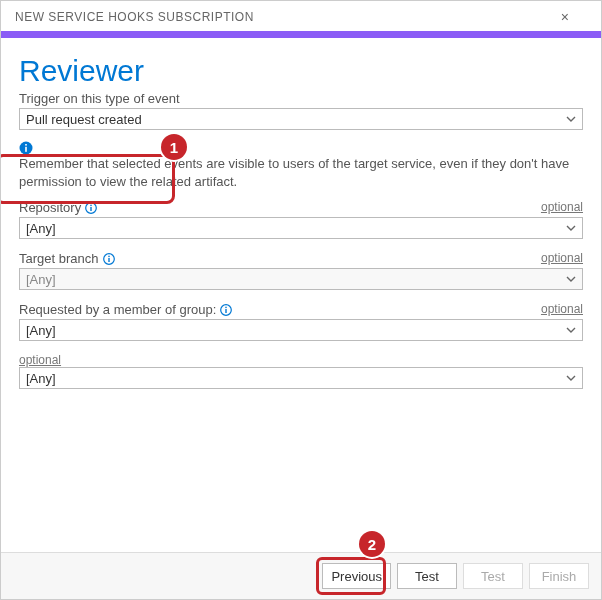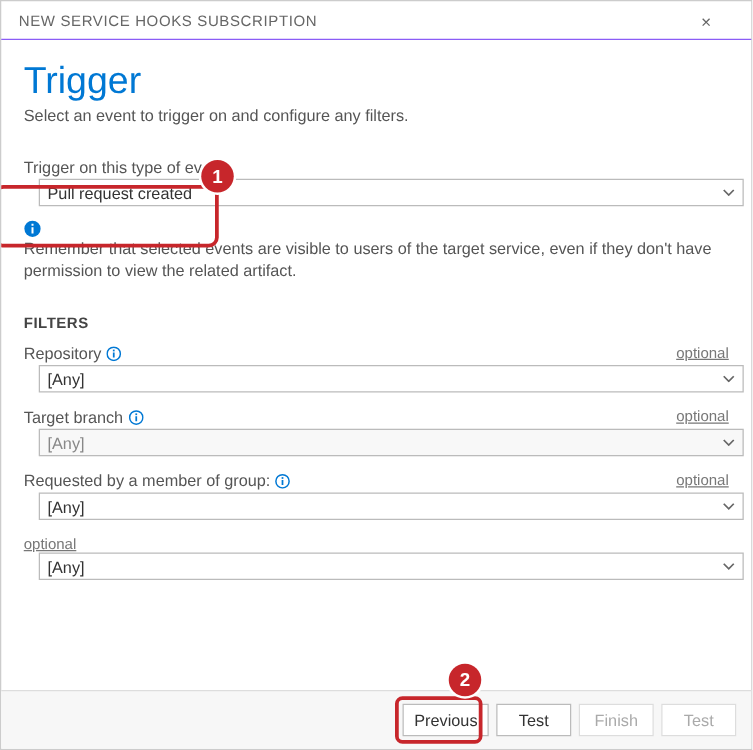--- a/index.html
+++ b/index.html
@@ -20,21 +20,21 @@
     border: 1px solid #ccc;
     box-sizing: border-box;
     display: flex;
     flex-direction: column;
   }
   .titlebar {
     display: flex;
     align-items: center;
     justify-content: space-between;
     padding: 8px 32px 6px 14px;
-    border-bottom: 1px solid #8b5cf6;
+    border-bottom: 7px solid #8b5cf6;
   }
   .titlebar-title {
     font-size: 12px;
     letter-spacing: 0.5px;
     color: #666;
   }
   .close-icon {
     font-size: 14px;
     color: #666;
     cursor: pointer;
@@ -73,21 +73,20 @@
     font-size: 12px;
     text-decoration: underline;
   }
   .label-row {
     display: flex;
     justify-content: space-between;
   }
   .select {
     position: relative;
     width: 100%;
-    margin-left: 12px;
   }
   .select-box {
     border: 1px solid #bbb;
     height: 22px;
     line-height: 22px;
     padding: 0 22px 0 6px;
     font-size: 13px;
     color: #333;
     background: #fff;
     box-sizing: border-box;
@@ -199,22 +198,21 @@
 </head>
 <body>
 
 <div class="dialog">
   <div class="titlebar">
     <span class="titlebar-title">NEW SERVICE HOOKS SUBSCRIPTION</span>
     <span class="close-icon">×</span>
   </div>
 
   <div class="content" style="position:relative;">
-    <div class="page-title">Trigger</div>
-    <div class="page-subtitle">Select an event to trigger on and configure any filters.</div>
+    <div class="page-title">Reviewer</div>
 
     <div class="field-block" style="position:relative;">
       <div class="field-label">Trigger on this type of event</div>
       <div class="select">
         <div class="select-box">
           <span>Pull request created</span>
           <span class="chevron">
             <svg width="10" height="6" viewBox="0 0 10 6">
                 <path d="M1 1 L5 5 L9 1" stroke="#666" stroke-width="1.4" fill="none"></path>
               </svg>
@@ -230,21 +228,20 @@
       <span class="info-icon">
         <svg width="14" height="14" viewBox="0 0 14 14">
           <circle cx="7" cy="7" r="6.5" fill="#0078d4"></circle>
           <rect x="6.2" y="5.8" width="1.6" height="5" fill="#fff"></rect>
           <rect x="6.2" y="3" width="1.6" height="1.6" fill="#fff"></rect>
         </svg>
       </span>
       <span class="info-text">Remember that selected events are visible to users of the target service, even if they don't have permission to view the related artifact.</span>
     </div>
 
-    <div class="section-heading">FILTERS</div>
 
     <div id="filters-container">
         <div class="filter-block">
           <div class="label-row">
             <span class="field-label">
               <span>Repository</span>
               <span class="small-info-icon"><svg width="12" height="12" viewBox="0 0 12 12">
                   <circle cx="6" cy="6" r="5.3" fill="none" stroke="#0078d4" stroke-width="1.2"></circle>
                   <rect x="5.3" y="5" width="1.4" height="4" fill="#0078d4"></rect>
                   <rect x="5.3" y="2.7" width="1.4" height="1.4" fill="#0078d4"></rect>
@@ -312,19 +309,19 @@
               </span></div>
           </div>
         </div>
       </div>
 
   </div>
 
   <div class="footer">
     <button class="btn">Previous</button>
     <button class="btn">Test</button>
+    <button class="btn disabled">Test</button>
     <button class="btn disabled">Finish</button>
-    <button class="btn disabled">Test</button>
 
     <div class="highlight-callout-2" style="right:215px; top:4px; width:70px; height:38px;"></div>
     <div class="callout-num" style="right:216px; top:-22px;">2</div>
   </div>
 </div>
 
 </body></html>

